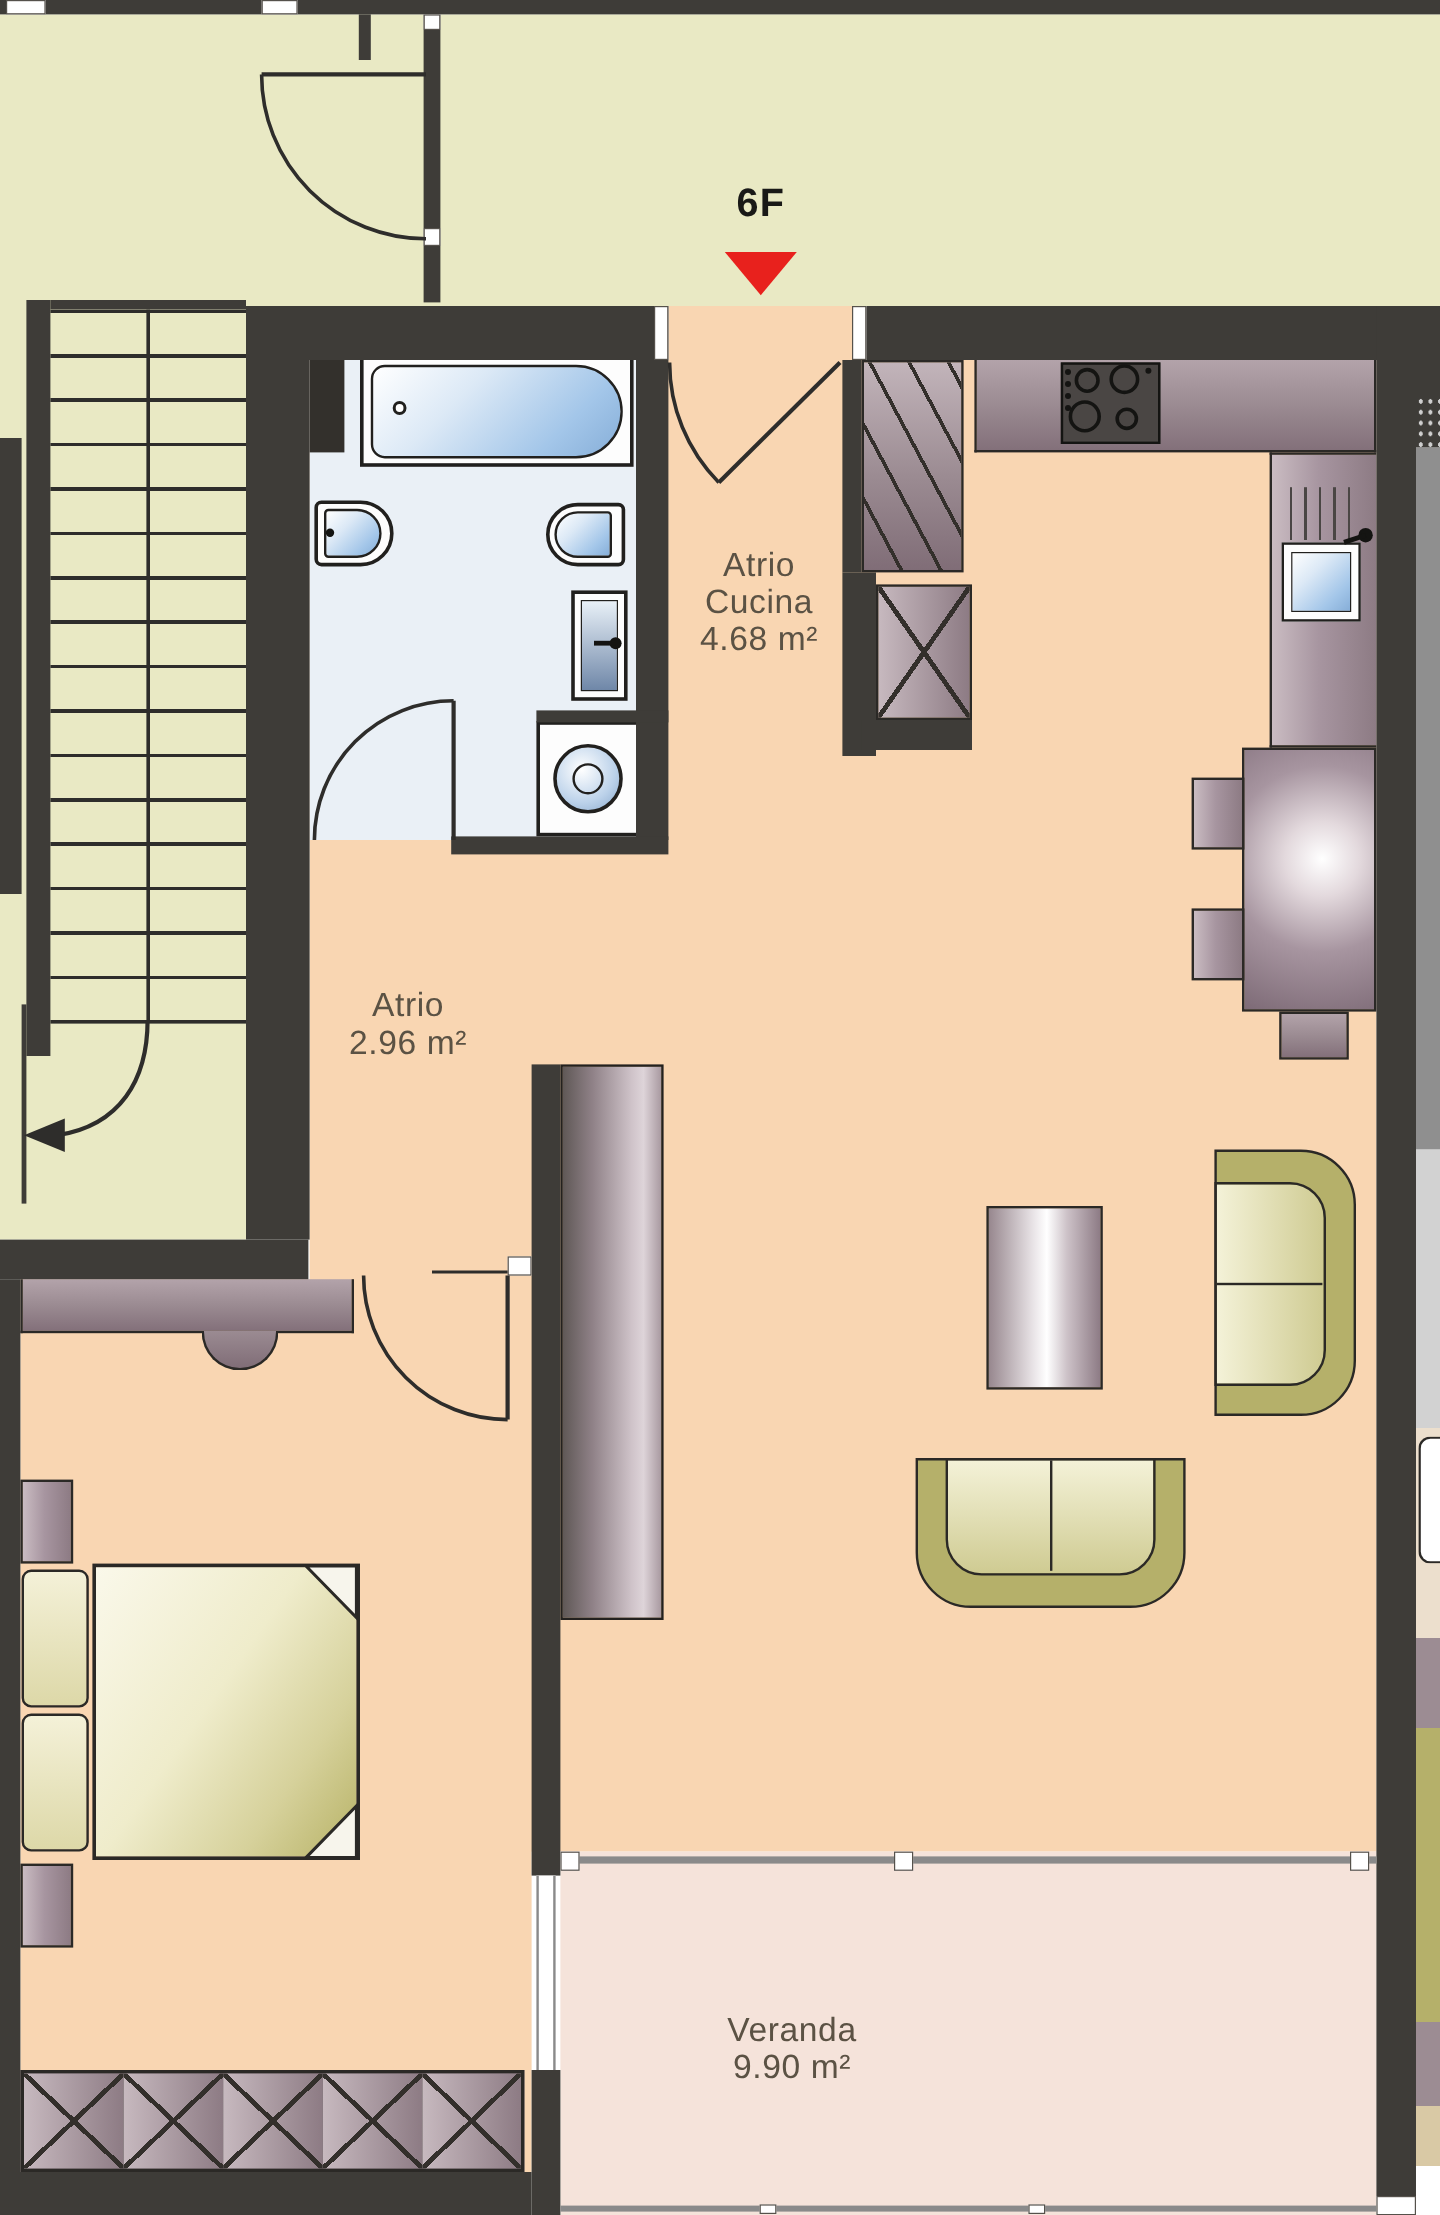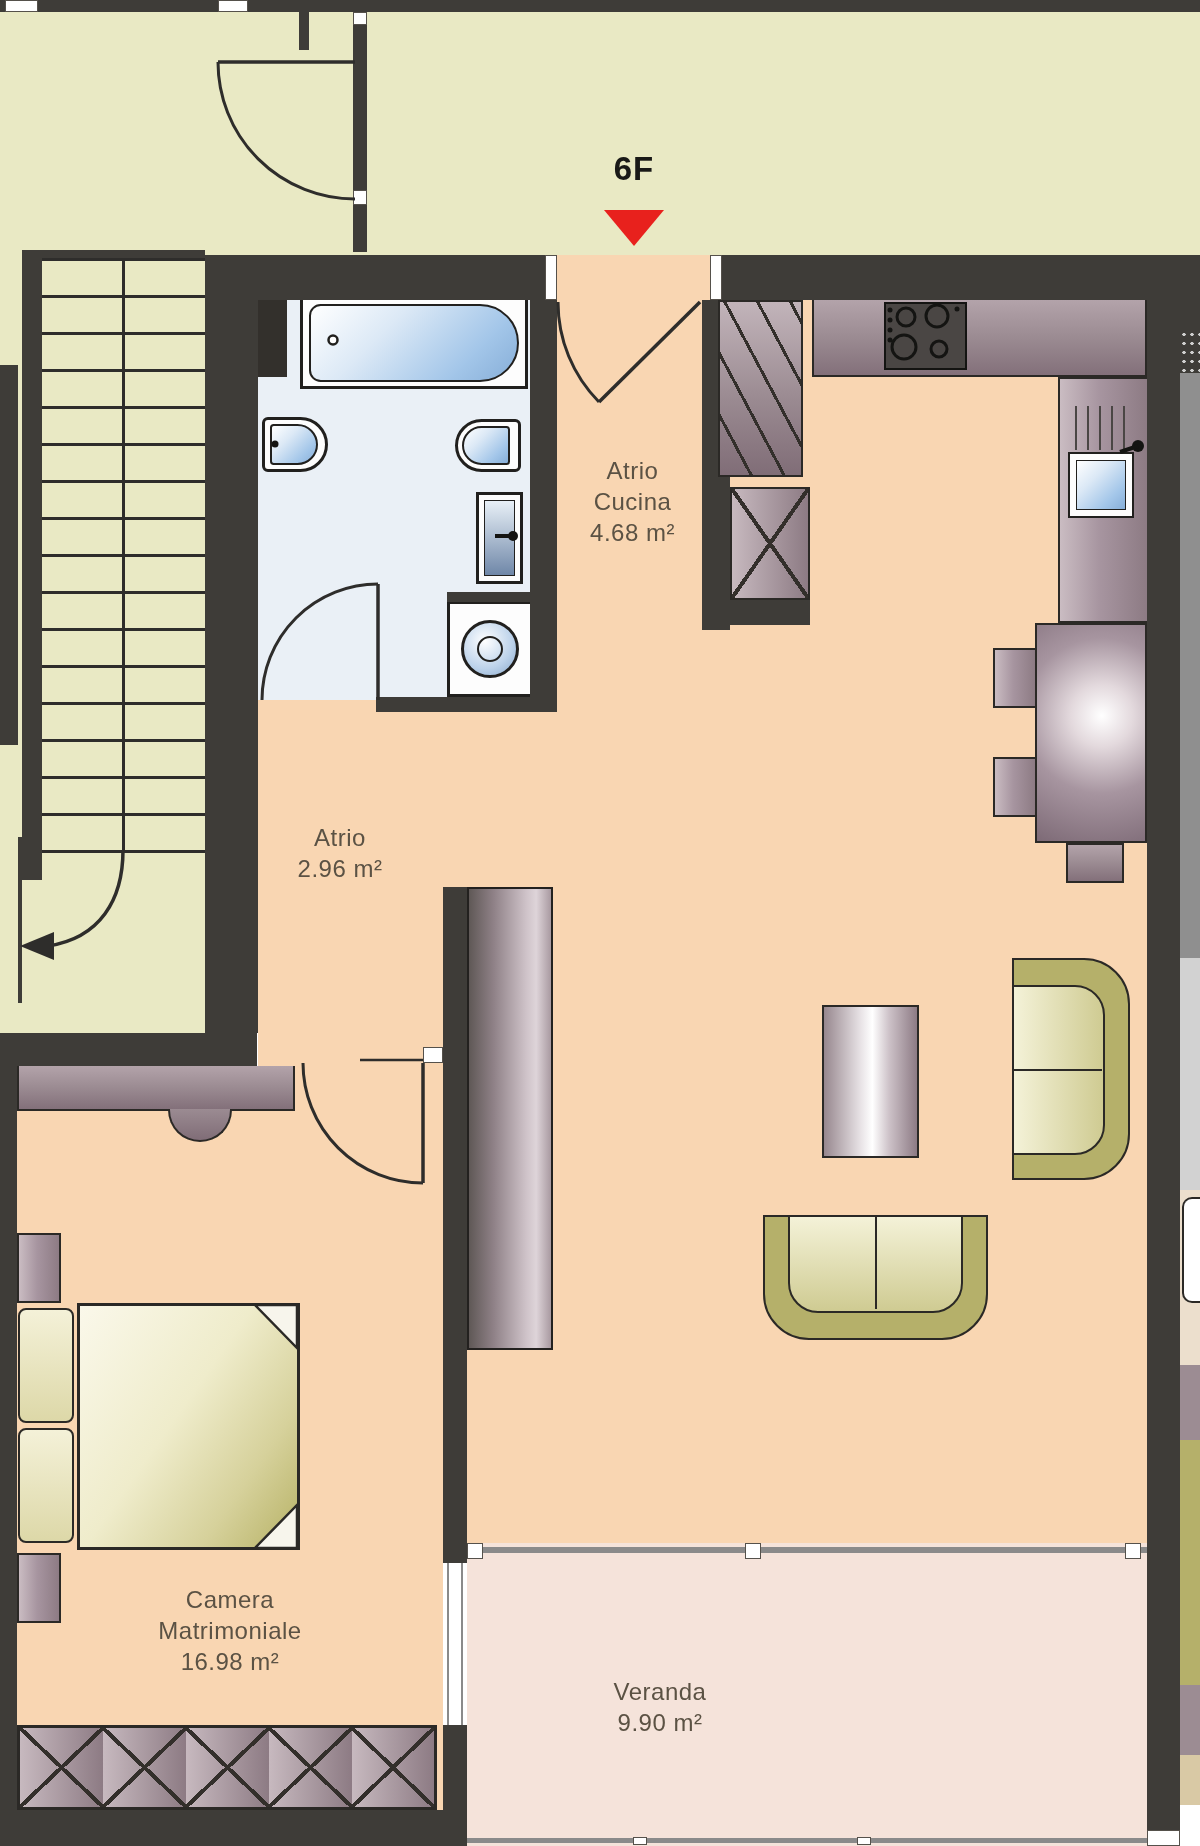--- a/index.html
+++ b/index.html
@@ -16,21 +16,21 @@
   }
   html,body{margin:0;padding:0;background:#fff;}
   .plan{position:relative;width:1200px;height:1846px;overflow:hidden;background:#fff;
         font-family:"Liberation Sans",sans-serif;}
   .abs{position:absolute;}
   .w{position:absolute;background:var(--wall);z-index:3;}
   .jamb{position:absolute;background:#fff;border:1px solid #55514b;box-sizing:border-box;z-index:4;}
   .floor{position:absolute;z-index:1;}
   .furn{position:absolute;z-index:2;box-sizing:border-box;border:2px solid #2b2926;}
   .room-label{position:absolute;z-index:6;text-align:center;color:var(--label-text);
-      font-size:24px;line-height:31px;letter-spacing:.5px;}
+      font-size:28px;line-height:31px;letter-spacing:.5px;}
   .unit-label{position:absolute;z-index:6;text-align:center;color:#191917;
       font-size:33px;font-weight:700;letter-spacing:1px;}
   .marker{position:absolute;z-index:6;width:0;height:0;
       border-left:30px solid transparent;border-right:30px solid transparent;
       border-top:36px solid var(--accent-marker);}
   .mauveg{background:linear-gradient(90deg,#cabcc2 0%,#a795a0 45%,#8d7b84 100%);}
   .mauvev{background:linear-gradient(180deg,#b3a3aa 0%,#9b8b92 50%,#83707a 100%);}
   .xpat{background-image:
     linear-gradient(to top right, transparent calc(50% - 2px), #332f2b calc(50% - 2px) calc(50% + 2px), transparent calc(50% + 2px)),
     linear-gradient(to bottom right, transparent calc(50% - 2px), #332f2b calc(50% - 2px) calc(50% + 2px), transparent calc(50% + 2px)),
@@ -227,24 +227,19 @@
     <div>Cucina</div>
     <div>4.68 m²</div>
   </div>
 
   <div class="room-label" style="left:250px;top:822px;width:180px;">
     <div>Atrio</div>
     <div>2.96 m²</div>
   </div>
 
 
-  <div class="room-label" style="left:110px;top:1584px;width:240px;">
-    <div>Camera</div>
-    <div>Matrimoniale</div>
-    <div>16.98 m²</div>
-  </div>
 
   <div class="room-label" style="left:560px;top:1676px;width:200px;">
     <div>Veranda</div>
     <div>9.90 m²</div>
   </div>
 
 </div>
 
 </body></html>

